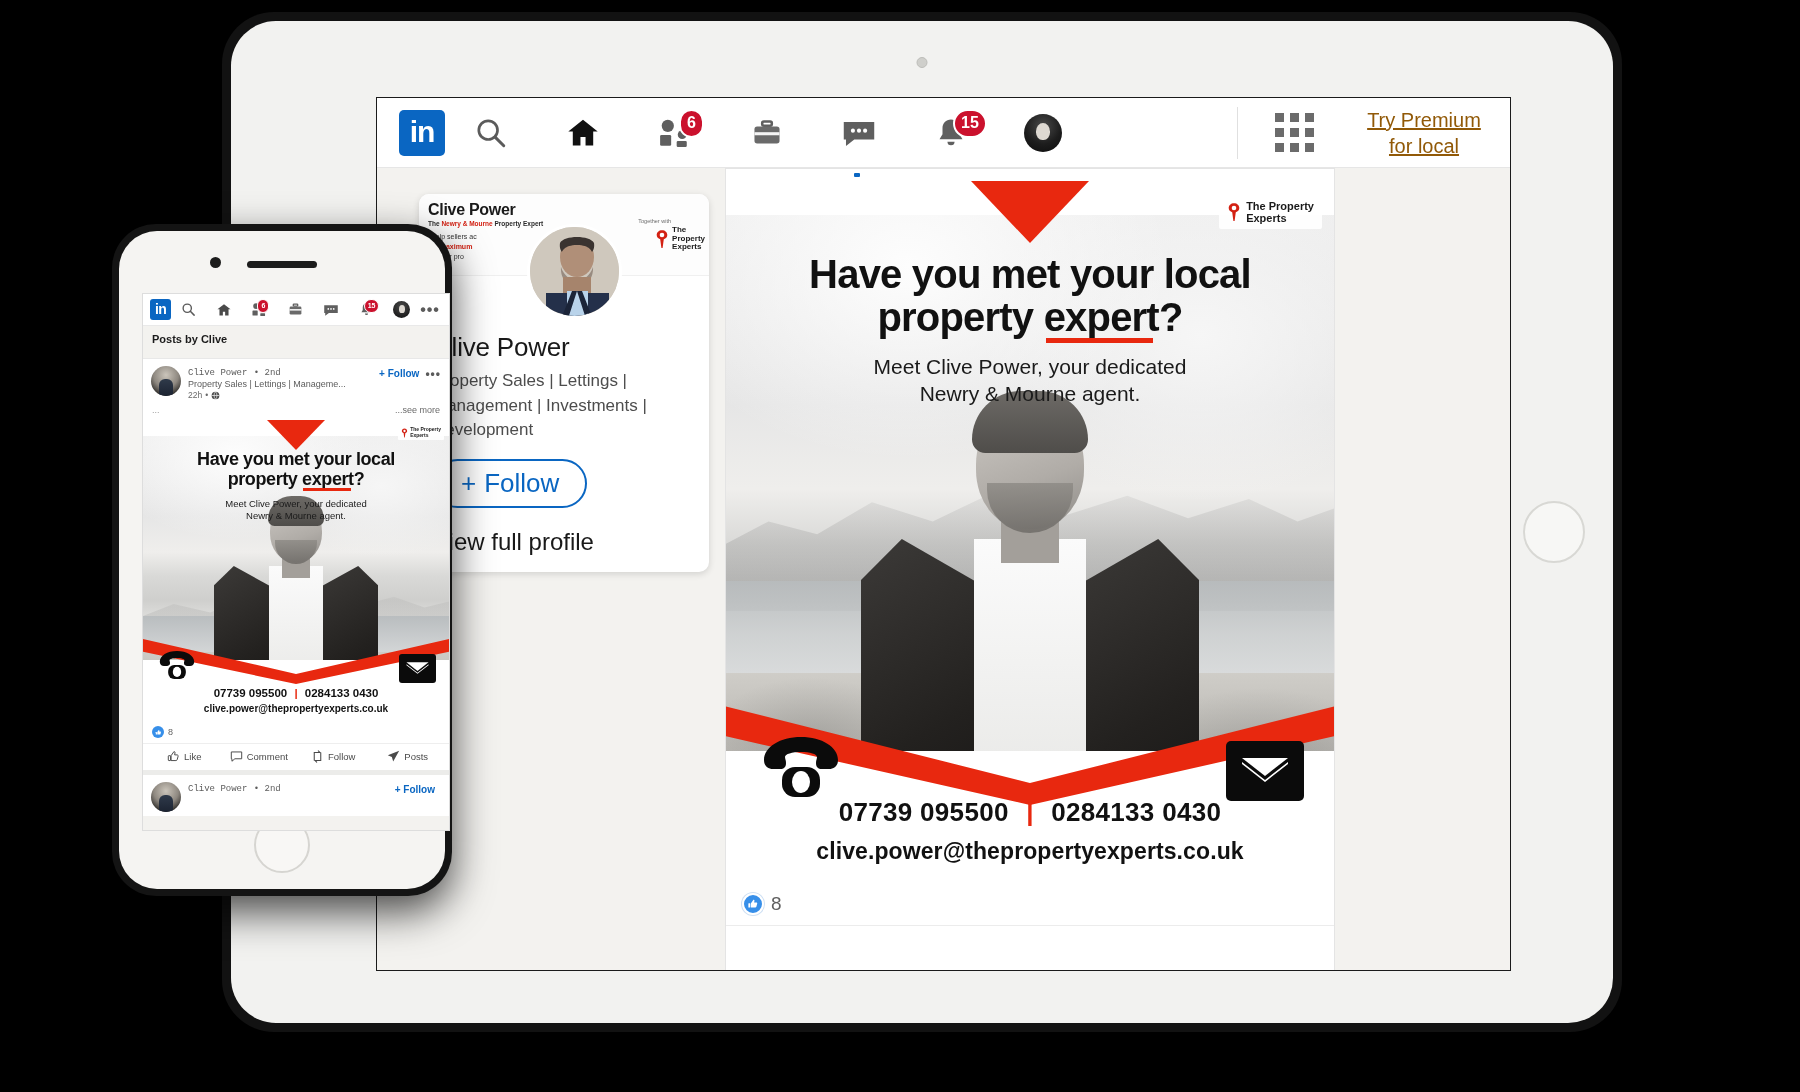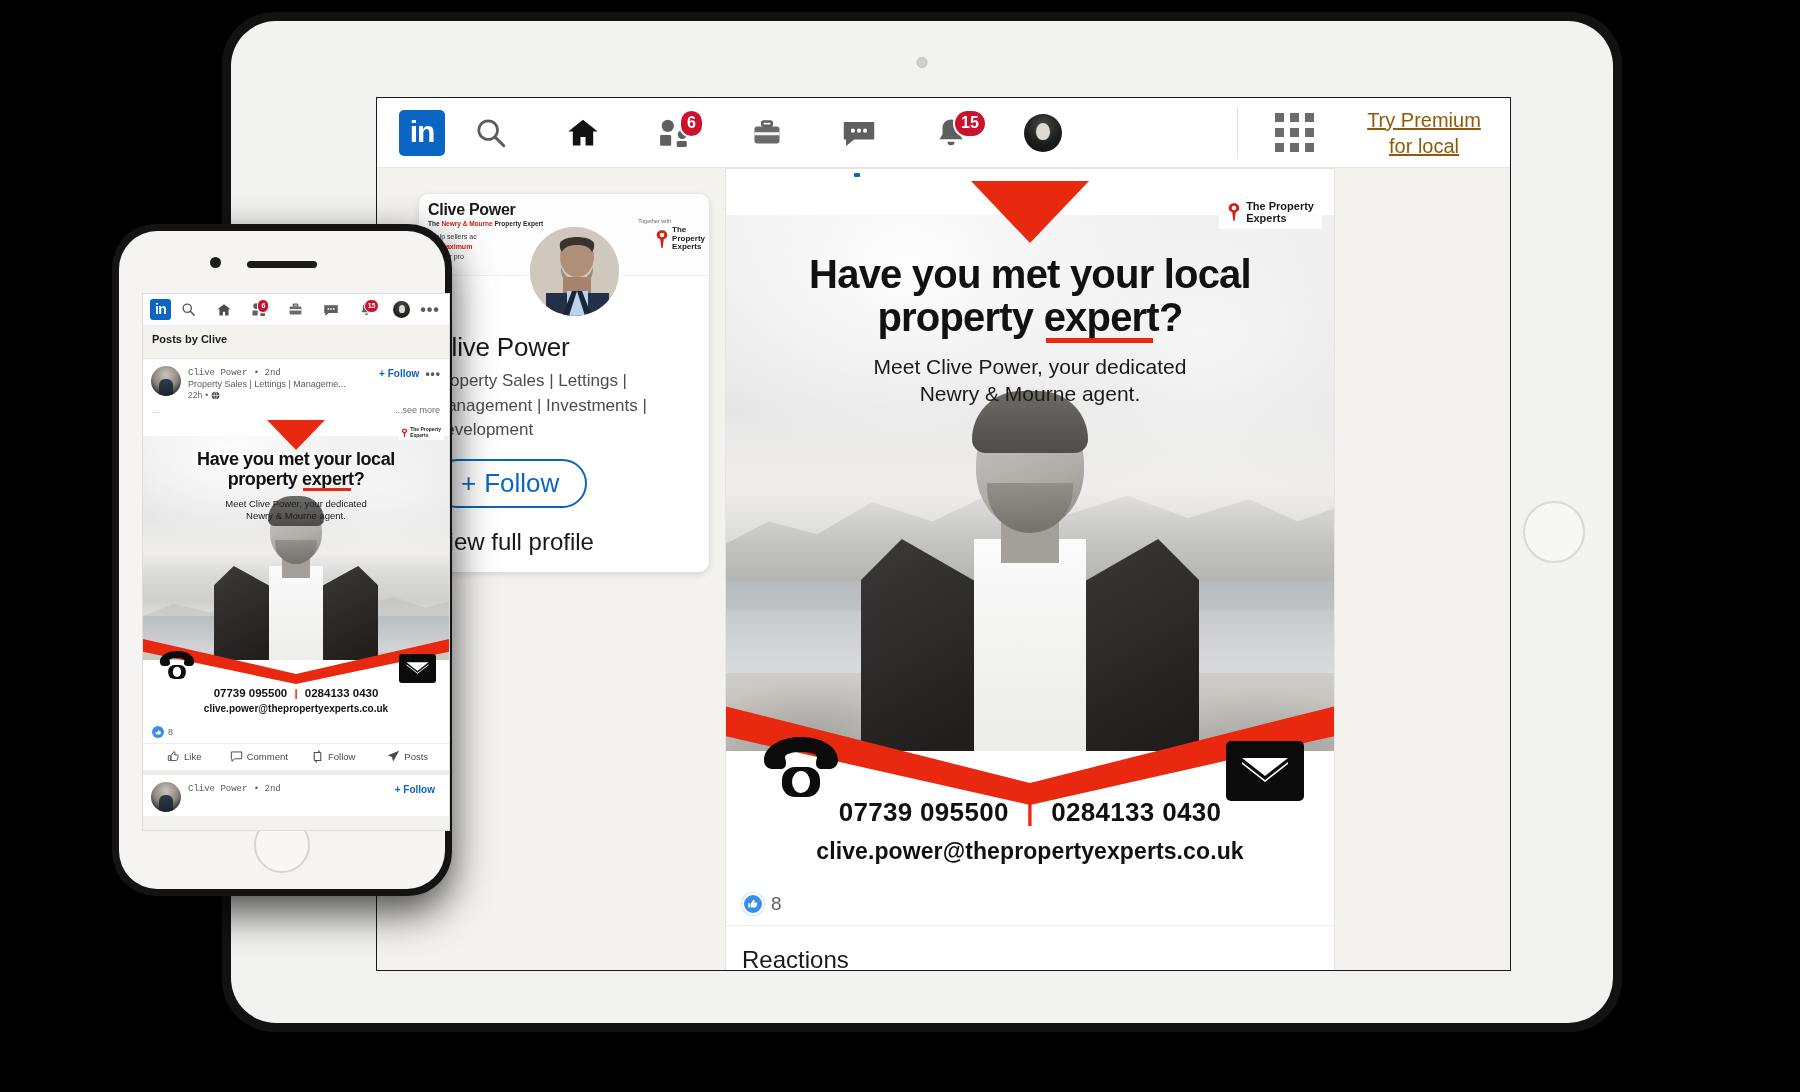--- a/index.html
+++ b/index.html
@@ -628,21 +628,20 @@
             <div class="react-strip">
               <span class="react-thumb">
                 <svg width="12" height="12" viewBox="0 0 14 14">
                     <path d="M4.6 6.2 7.5 2c.7-.1 1.3.4 1.2 1.1l-.4 2.1h2.5c.8 0 1.3.7 1.1 1.4l-1 3.7c-.1.6-.6.9-1.2.9H4.6z" fill="#fff"></path>
                     <rect x="1.6" y="6.2" width="2.3" height="5" rx=".5" fill="#fff"></rect>
                   </svg>
               </span>
               <span class="react-count">8</span>
             </div>
 
-            <div class="reactions-title">Reactions</div>
 
           </div>
 
         </div>
       </div>
     </div>
   </div>
 
   <div id="phone">
     <div id="phone-body">

